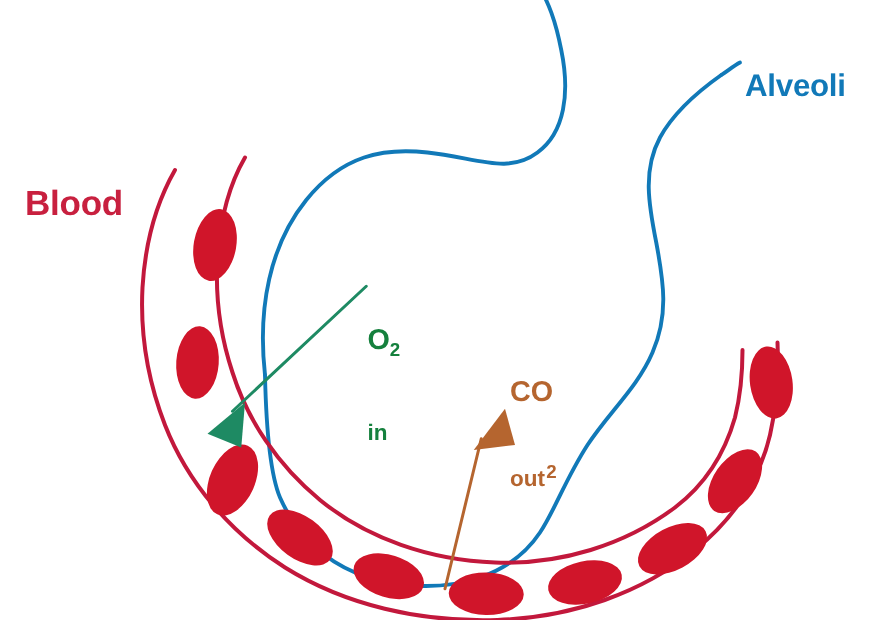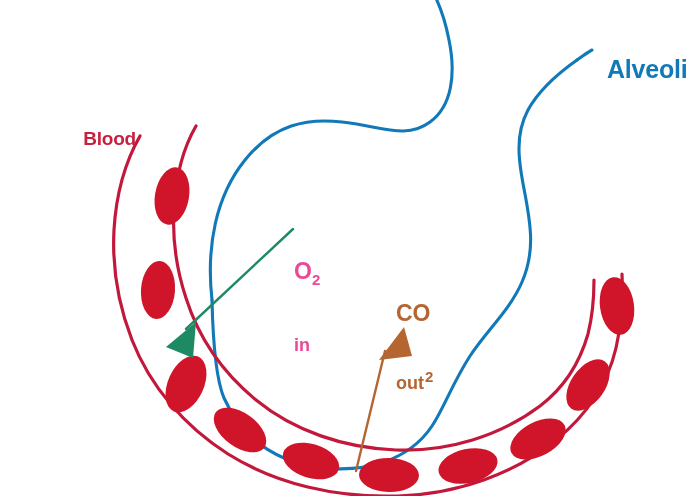--- a/index.html
+++ b/index.html
@@ -29,45 +29,44 @@
   }
   .label {
     position: absolute;
     font-family: "Liberation Sans", sans-serif;
     font-weight: bold;
     line-height: 1.08;
     white-space: pre;
     user-select: none;
   }
   #label-blood-capillary {
-    left: 8px;
+    left: 20px;
     top: 88px;
     width: 128px;
-    text-align: right;
-    font-size: 19px;
+    text-align: left;
+    font-size: 28px;
     letter-spacing: -0.2px;
   }
   #label-blood-capillary .line {
     display: block;
   }
   #label-alveoli {
     left: 596px;
     top: 56px;
     font-size: 25px;
     letter-spacing: -0.2px;
-    margin-left: 11px;
   }
   #label-o2 {
     left: 294px;
     top: 214px;
     font-size: 23px;
     line-height: 1.0;
   }
   #label-co2 {
-    left: 396px;
+    left: 408px;
     top: 256px;
     font-size: 23px;
     line-height: 1.0;
   }
   .gas-top {
     display: block;
   }
   .gas-bottom {
     display: block;
     font-size: 18px;
@@ -155,21 +154,21 @@
       <polygon points="404,327 379,360 412,356" fill="#b5652f"></polygon>
     </g>
   </svg>
 
   <div class="label" id="label-blood-capillary" style="color:#c8203f;">
     <span class="line">Blood</span>
   </div>
 
   <div class="label" id="label-alveoli" style="color:#1179b8;">Alveoli</div>
 
-  <div class="label" id="label-o2" style="color:#ec4899;">
+  <div class="label" id="label-o2" style="color:#15803d;">
     <span class="gas-top"><span>O</span><span class="sub">2</span></span>
     <span class="gas-bottom">in</span>
   </div>
 
   <div class="label" id="label-co2" style="color:#b5652f;">
     <span class="gas-top"><span>CO</span></span>
     <span class="gas-bottom"><span>out</span><span class="sup-after">2</span></span>
   </div>
 
 </div>

